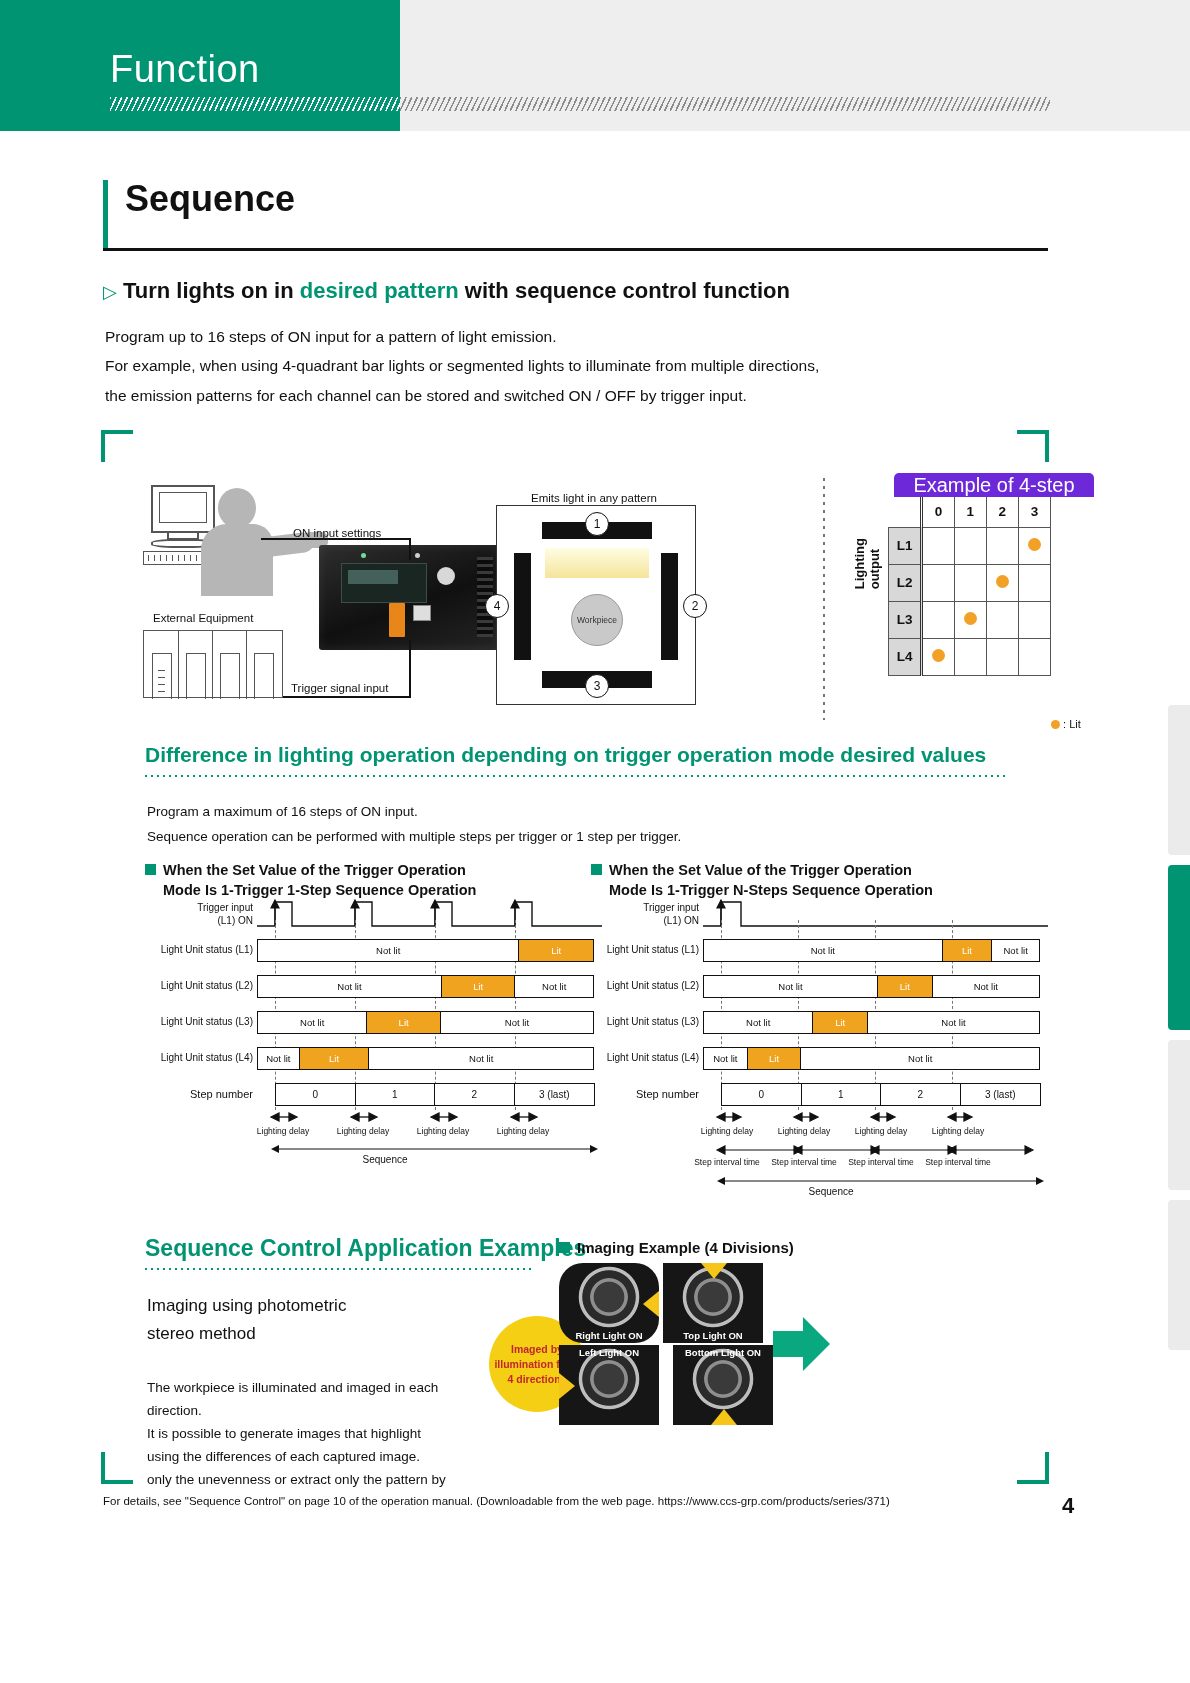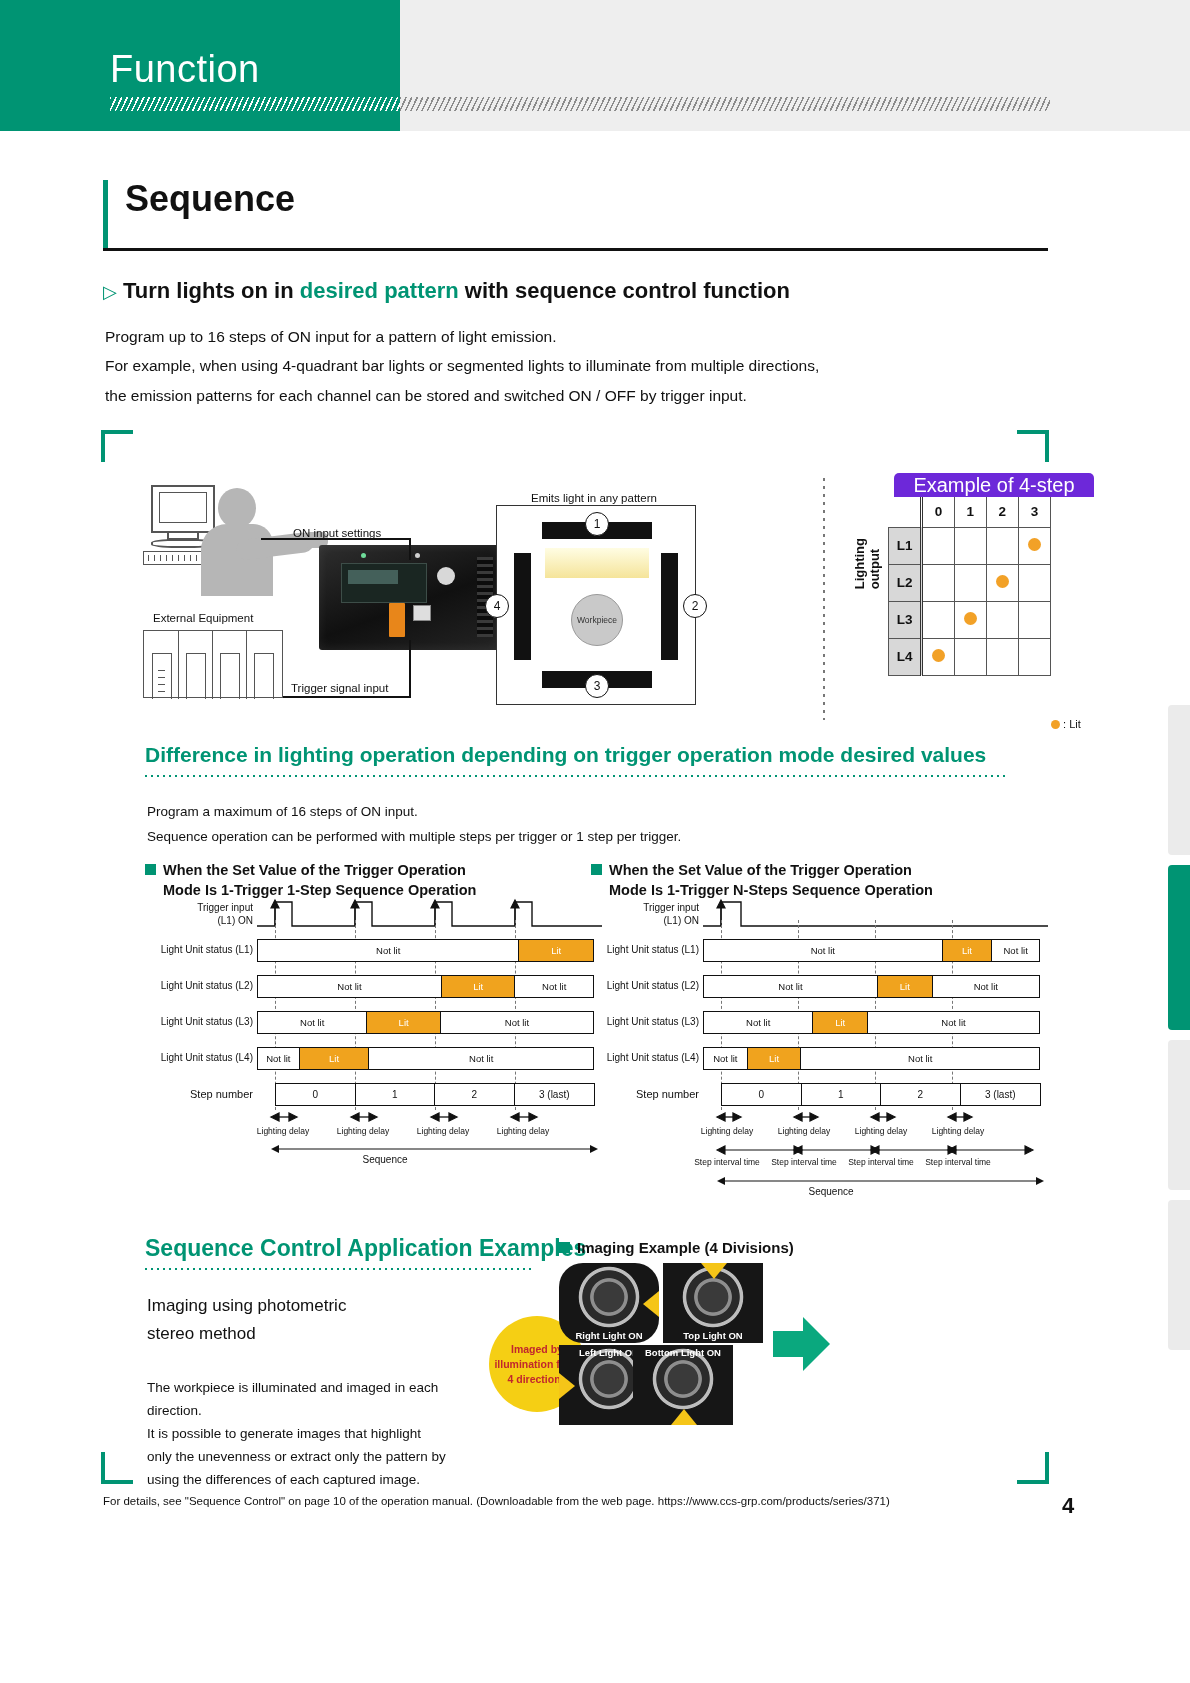--- a/index.html
+++ b/index.html
@@ -529,22 +529,22 @@
   <div class="dotrule" style="left:44px; top:838px; width:390px;"></div>
 
   <div class="sub-t" style="left:46px; top:862px;">
     <div>Imaging using photometric</div>
     <div>stereo method</div>
   </div>
   <div class="sub-p" style="left:46px; top:928px; width:400px;">
     <div>The workpiece is illuminated and imaged in each</div>
     <div>direction.</div>
     <div>It is possible to generate images that highlight</div>
+    <div>using the differences of each captured image.</div>
     <div>only the unevenness or extract only the pattern by</div>
-    <div>using the differences of each captured image.</div>
   </div>
 
   <div class="bubble" style="left:388px; top:886px;">
     <div>
       <span class="red">Imaged by</span><br>
       <span class="red">illumination from</span><br>
       <span class="red">4 directions</span>
     </div>
   </div>
 
@@ -560,21 +560,21 @@
   <div class="thumb" style="left:562px; top:833px;">
     <div class="ring"></div>
     <div style="position:absolute;left:38px;top:0;width:0;height:0;border-left:13px solid transparent;border-right:13px solid transparent;border-top:16px solid #f5c518;"></div>
     <div class="cap">Top Light ON</div>
   </div>
   <div class="thumb" style="left:458px; top:915px;">
     <div class="ring"></div>
     <div style="position:absolute;left:0;top:28px;width:0;height:0;border-top:13px solid transparent;border-bottom:13px solid transparent;border-left:16px solid #f5c518;"></div>
     <div class="cap" style="top:2px;bottom:auto">Left Light ON</div>
   </div>
-  <div class="thumb" style="left:532px; top:915px;padding-left:6px;">
+  <div class="thumb" style="left:572px; top:915px;padding-left:6px;">
     <div class="ring"></div>
     <div style="position:absolute;left:38px;bottom:0;width:0;height:0;border-left:13px solid transparent;border-right:13px solid transparent;border-bottom:16px solid #f5c518;"></div>
     <div class="cap" style="top:2px;bottom:auto">Bottom Light ON</div>
   </div>
 
   <svg style="position:absolute;left:672px;top:885px" width="58" height="60">
     <polygon points="0,16 30,16 30,2 57,29 30,56 30,42 0,42" fill="#0aa87e"></polygon>
   </svg>
 
 </div>

